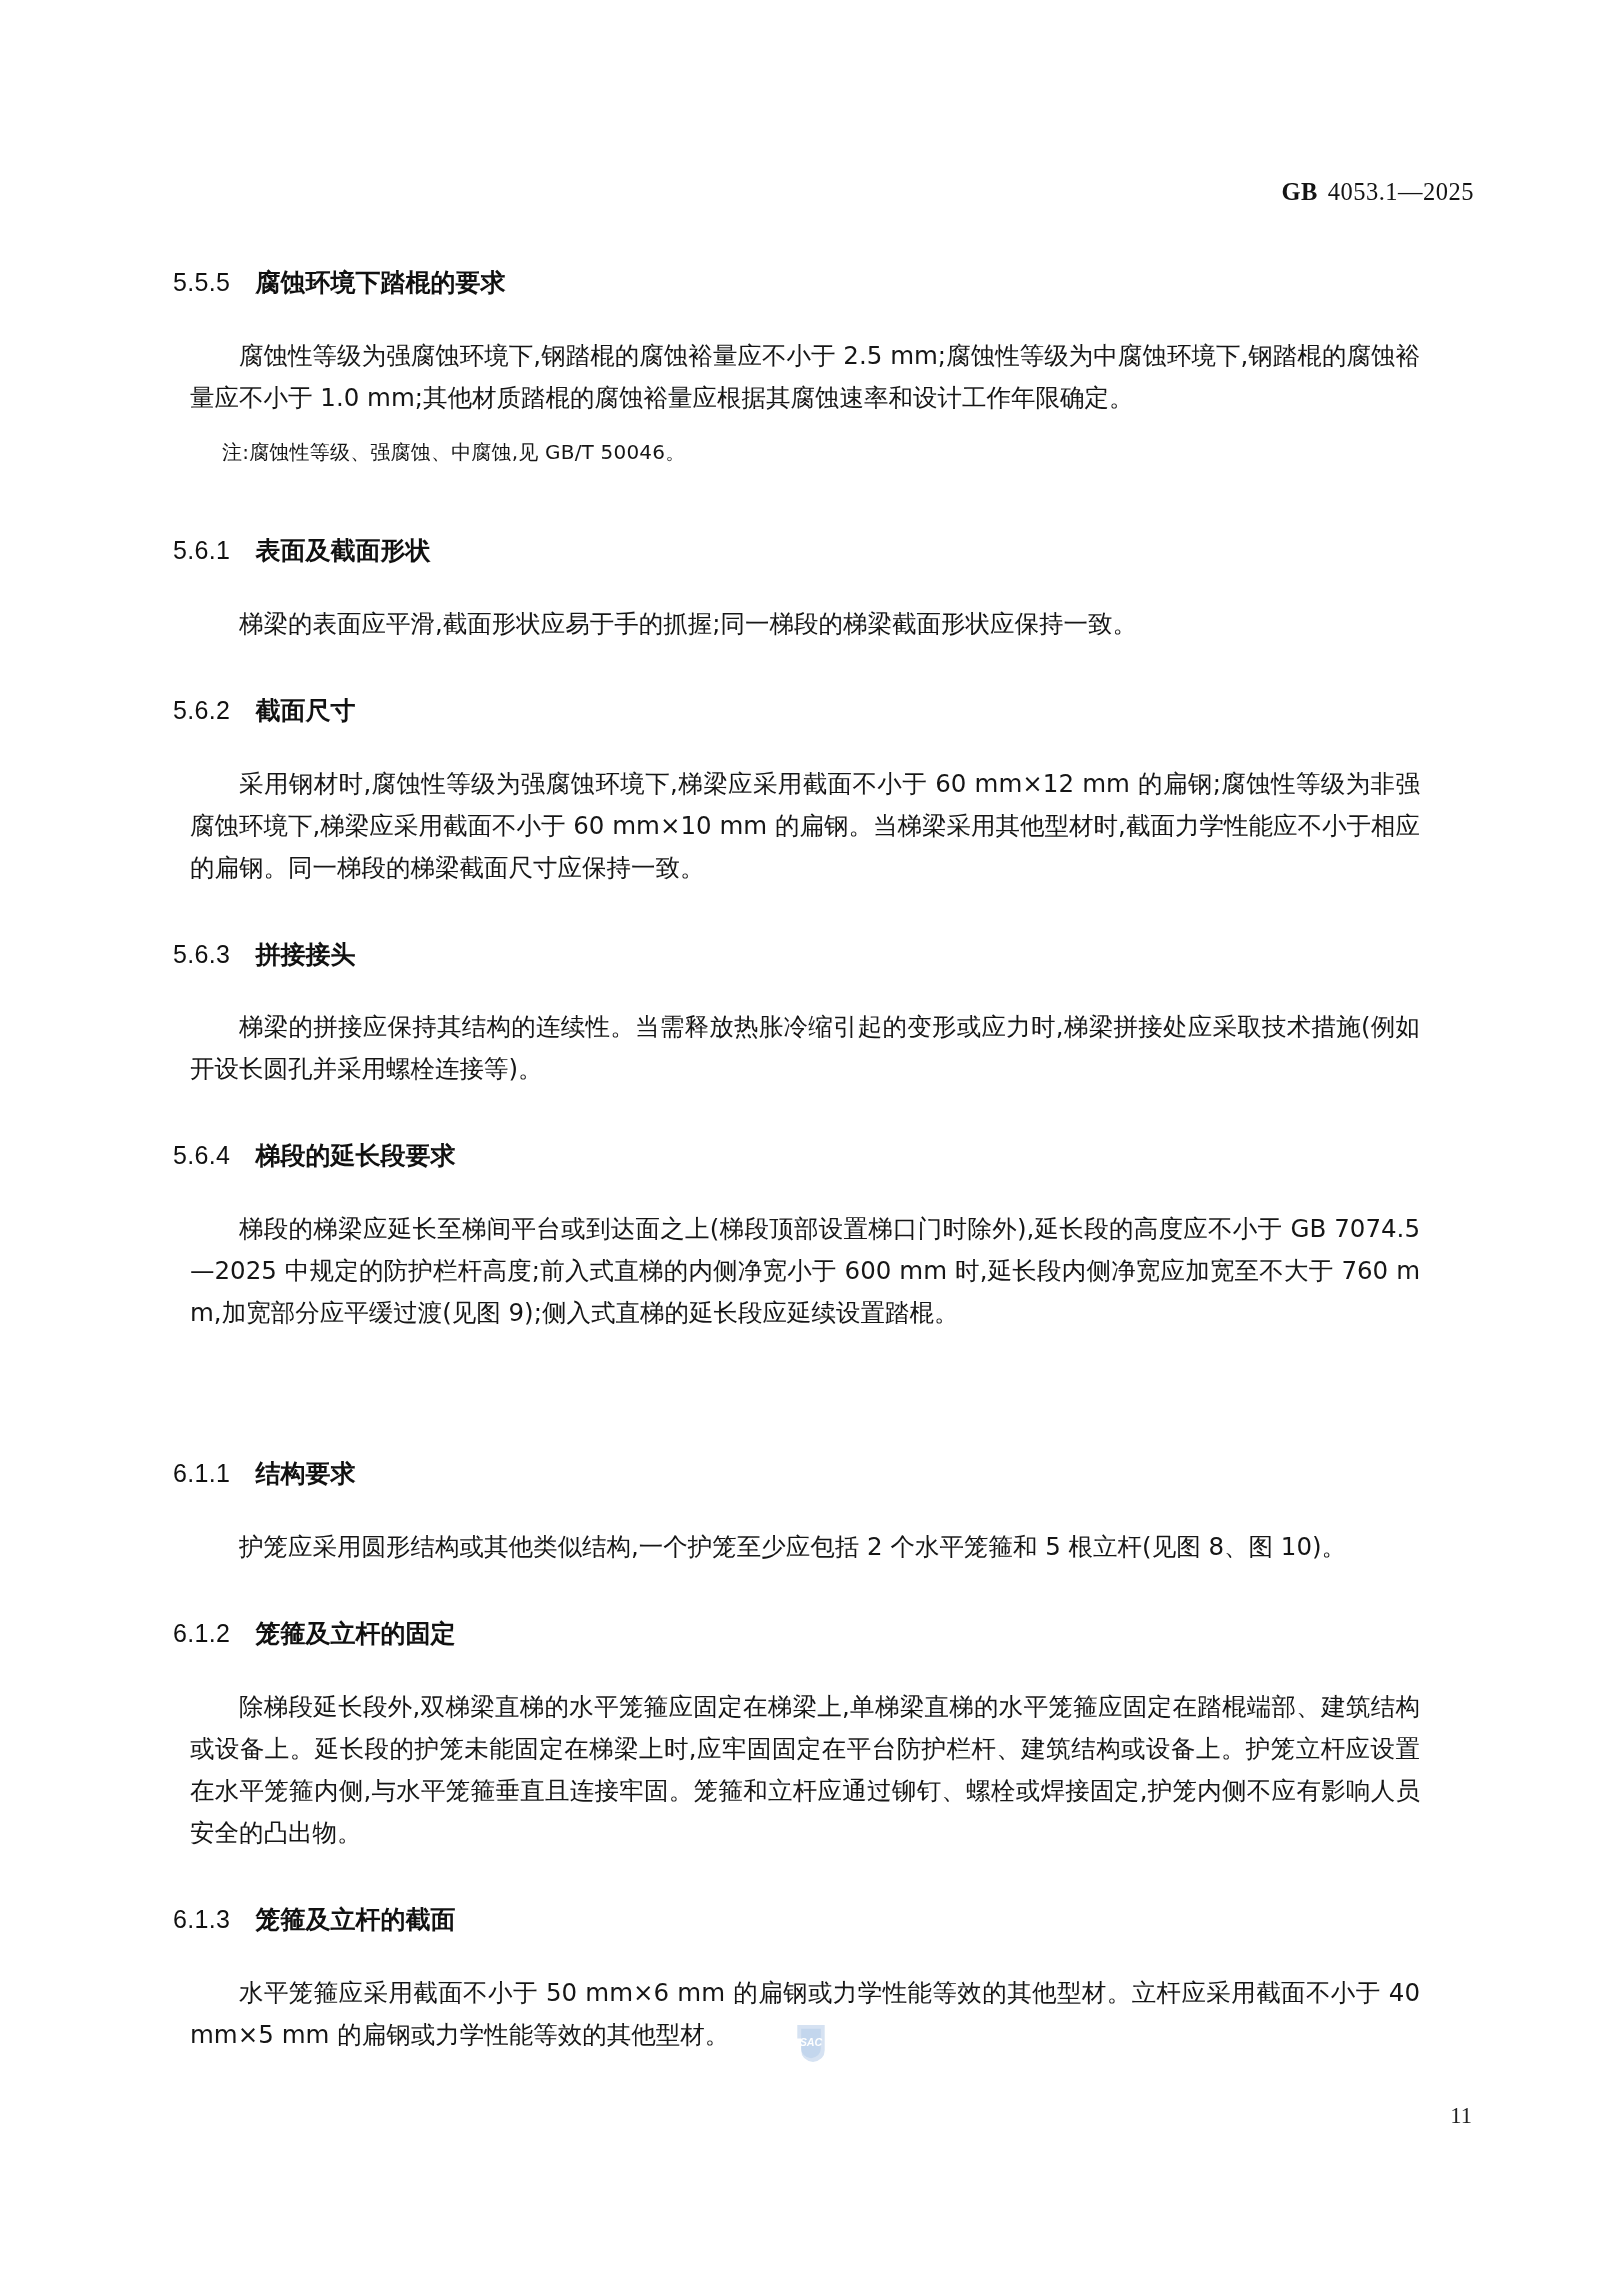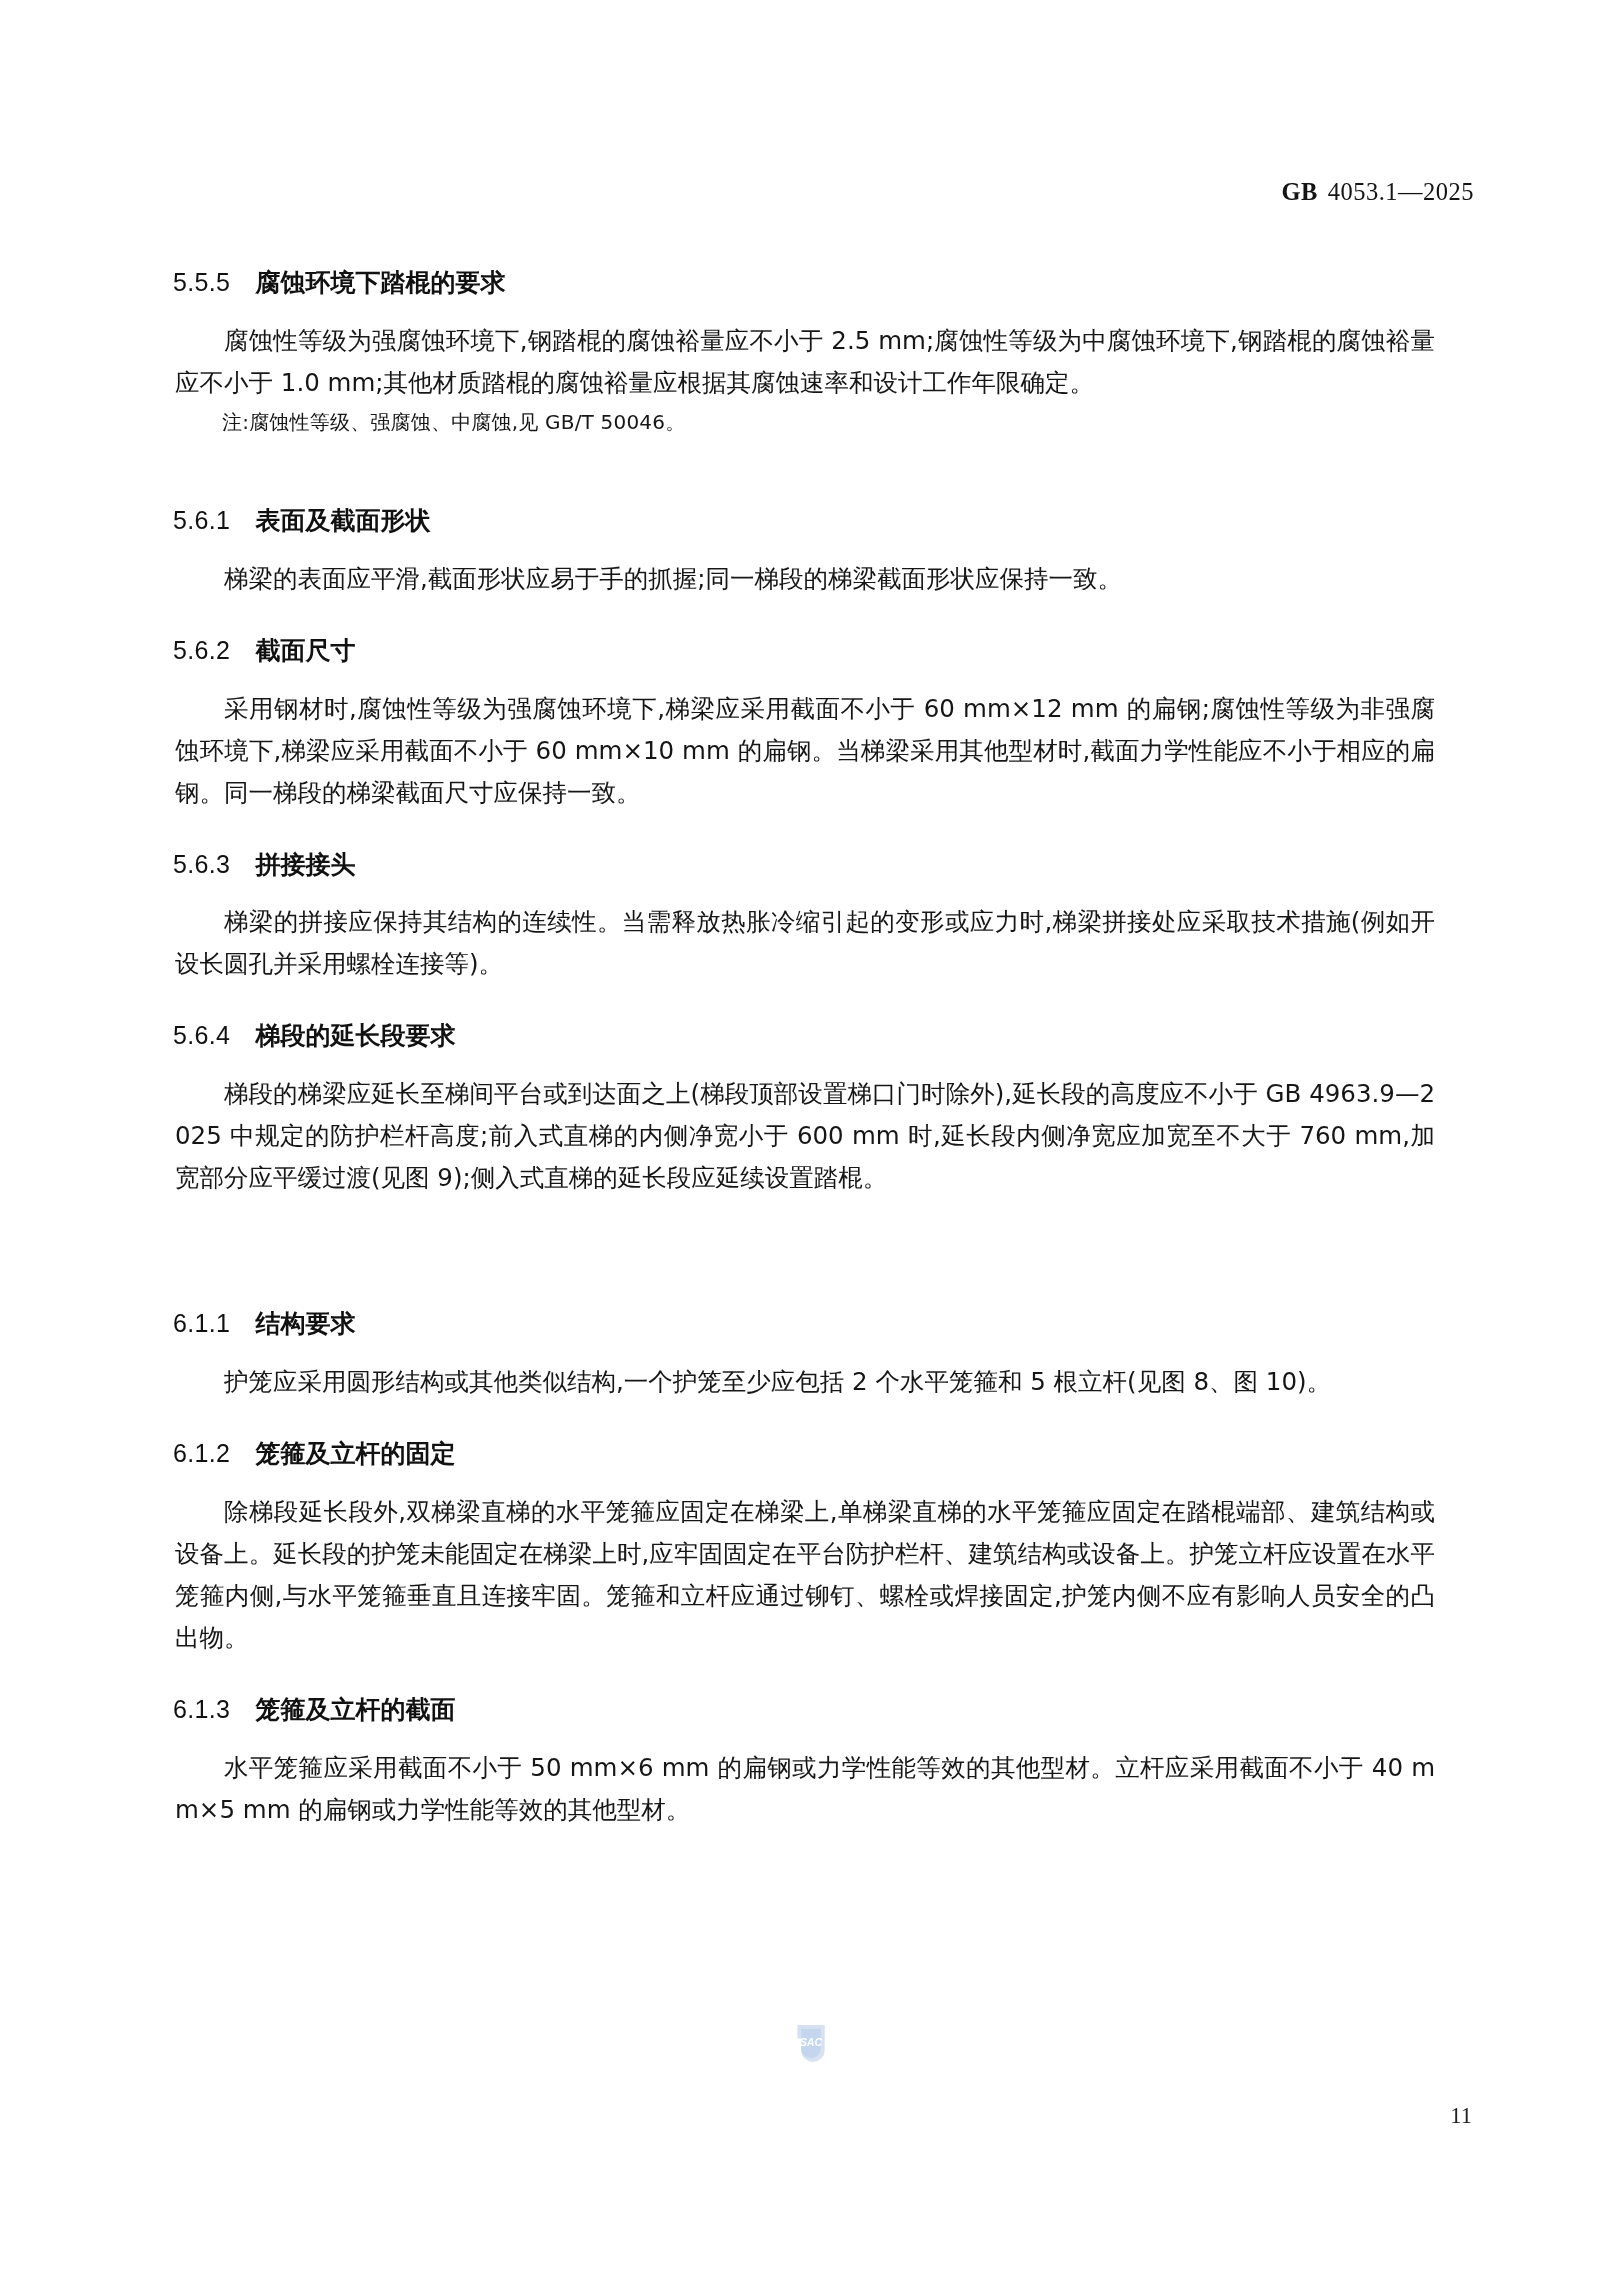--- a/index.html
+++ b/index.html
@@ -92,21 +92,21 @@
 
   
   .para {
     font-family: "DejaVu Sans", "Liberation Sans", sans-serif;
     font-size: 24.5px;
     line-height: 42px;
     color: #161616;
     text-align: justify;
     text-justify: inter-ideograph;
     text-indent: 49px;
-    margin: 2px;
+    margin: 17px;
     word-break: break-all;
   }
 
   
   .note {
     font-family: "DejaVu Sans", "Liberation Sans", sans-serif;
     font-size: 20px;
     line-height: 33px;
     color: #161616;
     margin: 0;
@@ -174,21 +174,21 @@
       <span class="num">5.6.3</span><span class="gap"></span><span class="ttl">拼接接头</span>
     </div>
     <div class="sp-p-before"></div>
     <p class="para">梯梁的拼接应保持其结构的连续性。当需释放热胀冷缩引起的变形或应力时,梯梁拼接处应采取技术措施(例如开设长圆孔并采用螺栓连接等)。</p>
 
     <div class="sp-h-before"></div>
     <div class="h-clause lvl3">
       <span class="num">5.6.4</span><span class="gap"></span><span class="ttl">梯段的延长段要求</span>
     </div>
     <div class="sp-p-before"></div>
-    <p class="para">梯段的梯梁应延长至梯间平台或到达面之上(梯段顶部设置梯口门时除外),延长段的高度应不小于 GB 4963.9—2025 中规定的防护栏杆高度;前入式直梯的内侧净宽小于 600 mm 时,延长段内侧净宽应加宽至不大于 760 mm,加宽部分应平缓过渡(见图 9);侧入式直梯的延长段应延续设置踏棍。</p>
+    <p class="para">梯段的梯梁应延长至梯间平台或到达面之上(梯段顶部设置梯口门时除外),延长段的高度应不小于 GB 7074.5—2025 中规定的防护栏杆高度;前入式直梯的内侧净宽小于 600 mm 时,延长段内侧净宽应加宽至不大于 760 mm,加宽部分应平缓过渡(见图 9);侧入式直梯的延长段应延续设置踏棍。</p>
 
     <div class="sp-h-before-big"></div>
 
     <div class="sp-h-before"></div>
 
     <div class="sp-h-before"></div>
     <div class="h-clause lvl3">
       <span class="num">6.1.1</span><span class="gap"></span><span class="ttl">结构要求</span>
     </div>
     <div class="sp-p-before"></div>

